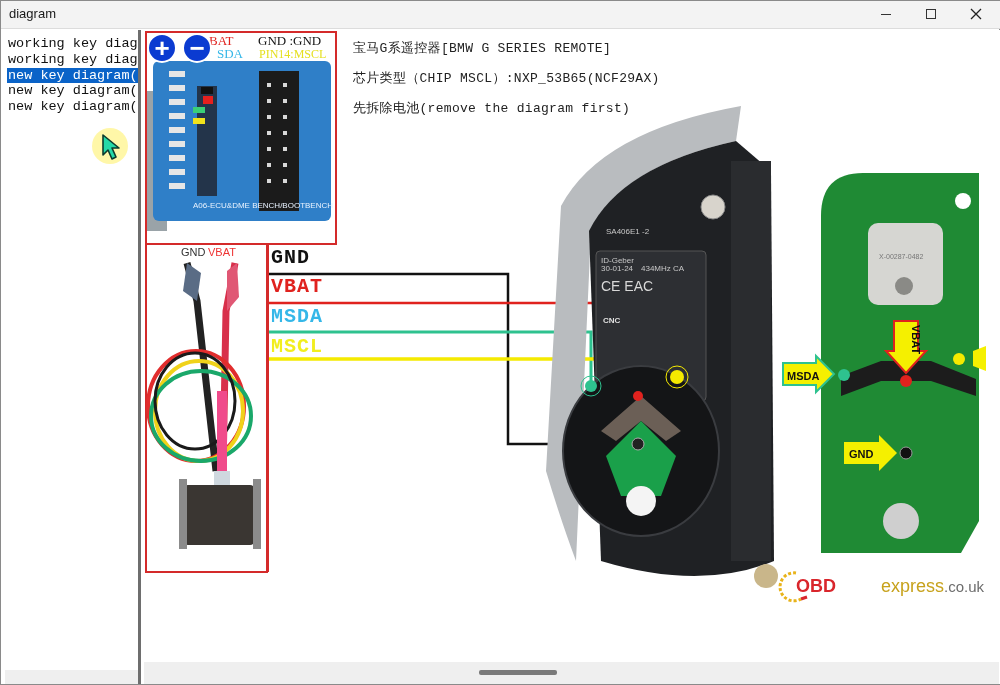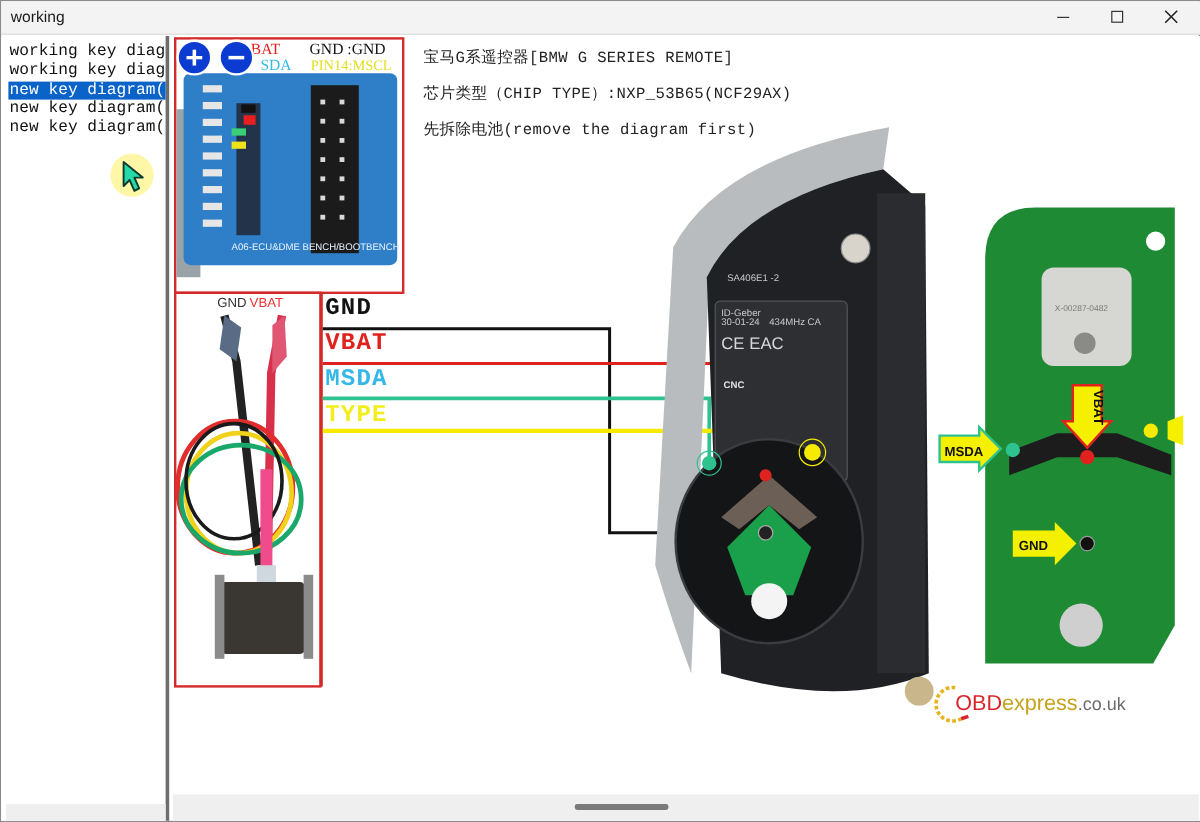--- a/index.html
+++ b/index.html
@@ -26,31 +26,31 @@
   .canvas { position: absolute; left: 143px; top: 29px; width: 857px; height: 654px; background: #fff; overflow: hidden; }
   .hscroll-track { position: absolute; left: 143px; top: 661px; width: 855px; height: 22px; background: #efefef; }
   .hscroll-thumb { position: absolute; left: 478px; top: 669px; width: 78px; height: 5px; background: #7a7a7a; border-radius: 2px; cursor: pointer; }
 
   .info-text { position: absolute; left: 352px; font-family: "Liberation Mono", monospace; font-size: 13px; color: #222; letter-spacing: 0.3px; white-space: nowrap; }
   .pin-label { position: absolute; font-family: "Liberation Mono", monospace; font-weight: bold; font-size: 20px; letter-spacing: 1px; }
 
   .zoom-btn { position: absolute; width: 30px; height: 30px; border-radius: 50%; background: #0b3bd1; border: 2px solid #fff; display: flex; align-items: center; justify-content: center; color: #fff; font-size: 26px; font-weight: bold; cursor: pointer; line-height: 1; }
 
   .watermark { position: absolute; left: 795px; top: 577px; font-size: 15px; white-space: nowrap; }
-  .wm-obd { color: #d9262c; font-weight: normal; font-size: 18px; }
-  .wm-express { color: #c7a21c; font-size: 18px; }
+  .wm-obd { color: #d9262c; font-weight: bold; font-size: 18px; }
+  .wm-express { color: #c7a21c; font-size: 18px; margin-left: 45px; }
   .wm-domain { color: #6c6c6c; font-size: 15px; }
 </style>
 </head>
 <body>
 
 <div class="window">
 
   <div class="titlebar">
-    <span class="title">working</span>
+    <span class="title">diagram</span>
     <div class="win-btn min">
         <span class="min-glyph"></span>
       </div>
     <div class="win-btn max">
         <span class="max-glyph"></span>
       </div>
     <div class="win-btn close">
       <svg width="12" height="12" viewBox="0 0 12 12">
           <path d="M1 1 L11 11 M11 1 L1 11" stroke="#222" stroke-width="1.3"></path>
         </svg>
@@ -193,27 +193,27 @@
         <path d="M972 350 L 985 345 L 985 370 L 972 365 Z" fill="#f5f000"></path>
       </g>
 
       <g>
         <path d="M795 572 A 14 14 0 1 0 800 598" fill="none" stroke="#e8b31a" stroke-width="3" stroke-dasharray="3 2"></path>
         <path d="M800 598 L 806 596" stroke="#d9262c" stroke-width="3"></path>
       </g>
     </svg>
 
     <div class="info-text" style="left:209px;top:9px;">宝马G系遥控器[BMW G SERIES REMOTE]</div>
-    <div class="info-text" style="left:209px;top:39px;">芯片类型（CHIP TYPE）:NXP_53B65(NCF29AX)</div>
+    <div class="info-text" style="left:209px;top:39px;">芯片类型（CHIP MSCL）:NXP_53B65(NCF29AX)</div>
     <div class="info-text" style="left:209px;top:69px;">先拆除电池(remove the diagram first)</div>
 
     <div class="pin-label" style="left:127px;top:216px;color:#111;">GND</div>
     <div class="pin-label" style="left:127px;top:245px;color:#e0221e;">VBAT</div>
     <div class="pin-label" style="left:127px;top:275px;color:#35b7e8;">MSDA</div>
-    <div class="pin-label" style="left:127px;top:305px;color:#f2ee1d;">TYPE</div>
+    <div class="pin-label" style="left:127px;top:305px;color:#f2ee1d;">MSCL</div>
 
     <div class="zoom-btn" style="left:3px;top:3px;">
         <span>+</span>
       </div>
     <div class="zoom-btn" style="left:38px;top:3px;">
         <span>−</span>
       </div>
 
     <div class="watermark" style="left:652px;top:546px;">
       <span class="wm-obd">OBD</span><span class="wm-express">express</span><span class="wm-domain">.co.uk</span>

